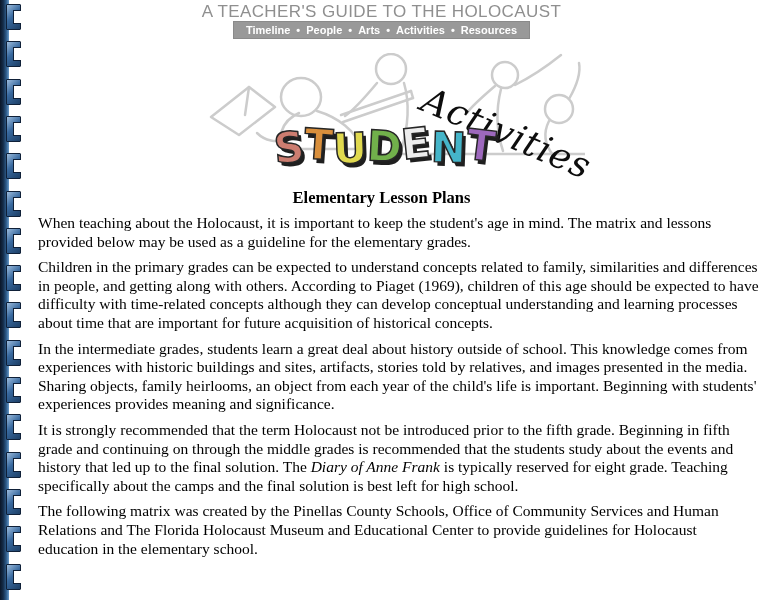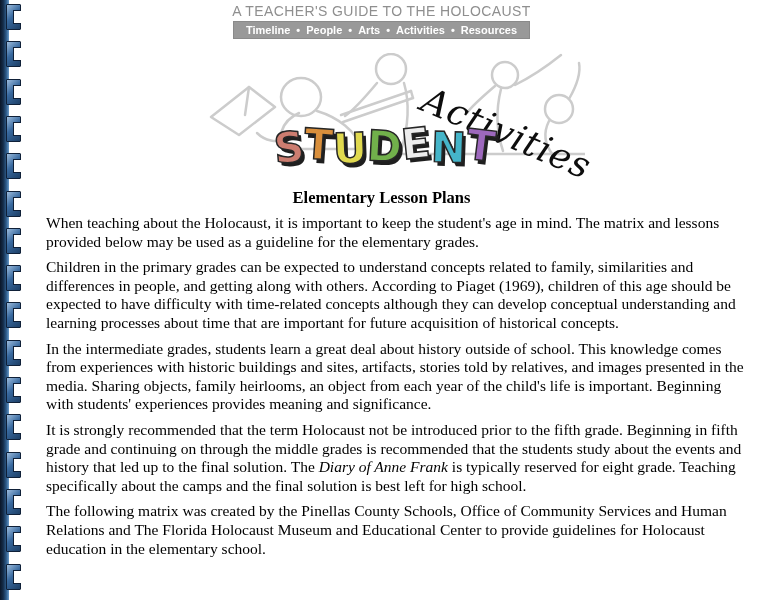--- a/index.html
+++ b/index.html
@@ -10,21 +10,21 @@
   
   .binding{position:absolute;left:0;top:0;width:9px;height:600px;z-index:5;
     background:linear-gradient(90deg,#0a1628 0%,#142c49 35%,#2e5c8b 70%,#6b9cc9 100%);}
   .bind-tab{position:absolute;left:6px;width:13px;height:24px;z-index:4;
     background:linear-gradient(135deg,#9dbdde 0%,#38699f 45%,#1d3f66 100%);
     border:1px solid #0f2038;border-radius:1px;position:absolute;}
   .bind-tab::after{content:"";position:absolute;right:-1px;top:5px;width:7px;height:12px;
     background:#fff;border:1px solid #0f2038;border-right:none;}
   
   .site-title{margin-top:3px;text-align:center;color:#8f8f8f;
-    font-family:"Liberation Sans",sans-serif;font-size:14px;letter-spacing:.4px;line-height:17px;}
+    font-family:"Liberation Sans",sans-serif;font-size:17px;letter-spacing:.4px;line-height:17px;}
   .nav-bar{display:block;width:fit-content;margin:1px auto 0;background:#999999;
     border:1px solid #8a8a8a;padding:1px 12px 2px;line-height:12px;text-align:center;}
   .nav-link{font-family:"Liberation Sans",sans-serif;font-size:11px;font-weight:bold;
     color:#ffffff;text-decoration:none;cursor:pointer;}
   .nav-sep{font-family:"Liberation Sans",sans-serif;font-size:11px;font-weight:bold;
     color:#ffffff;margin:0 6px;}
   
   .logo{position:relative;height:120px;margin-top:16px;}
   .logo svg{position:absolute;left:205px;top:-2px;}
   .activities-word{position:absolute;left:432px;top:24px;transform:rotate(23deg);
@@ -37,21 +37,21 @@
   .st-letter:nth-of-type(1){transform:rotate(-5deg);}
   .st-letter:nth-of-type(2){transform:rotate(4deg) translateY(-3px);}
   .st-letter:nth-of-type(3){transform:rotate(-2deg) translateY(1px);}
   .st-letter:nth-of-type(4){transform:rotate(3deg) translateY(-1px);}
   .st-letter:nth-of-type(5){transform:rotate(-6deg) translateY(-4px);}
   .st-letter:nth-of-type(6){transform:rotate(2deg);}
   .st-letter:nth-of-type(7){transform:rotate(7deg) translateY(-2px);}
   
   .lesson-heading{text-align:center;margin:13px 0 0;font-size:16.5px;font-weight:bold;line-height:19px;}
   .content{margin:0 3px 0 38px;font-size:15.5px;line-height:18.6px;}
-  .content p{margin:7px 8px 0;}
+  .content p{margin:7px 0 0;}
 </style>
 </head>
 <body>
 
 <div class="binding">
     <div class="bind-tab" style="top: 4px;"></div>
     <div class="bind-tab" style="top: 41.3px;"></div>
     <div class="bind-tab" style="top: 78.6px;"></div>
     <div class="bind-tab" style="top: 115.9px;"></div>
     <div class="bind-tab" style="top: 153.2px;"></div>

